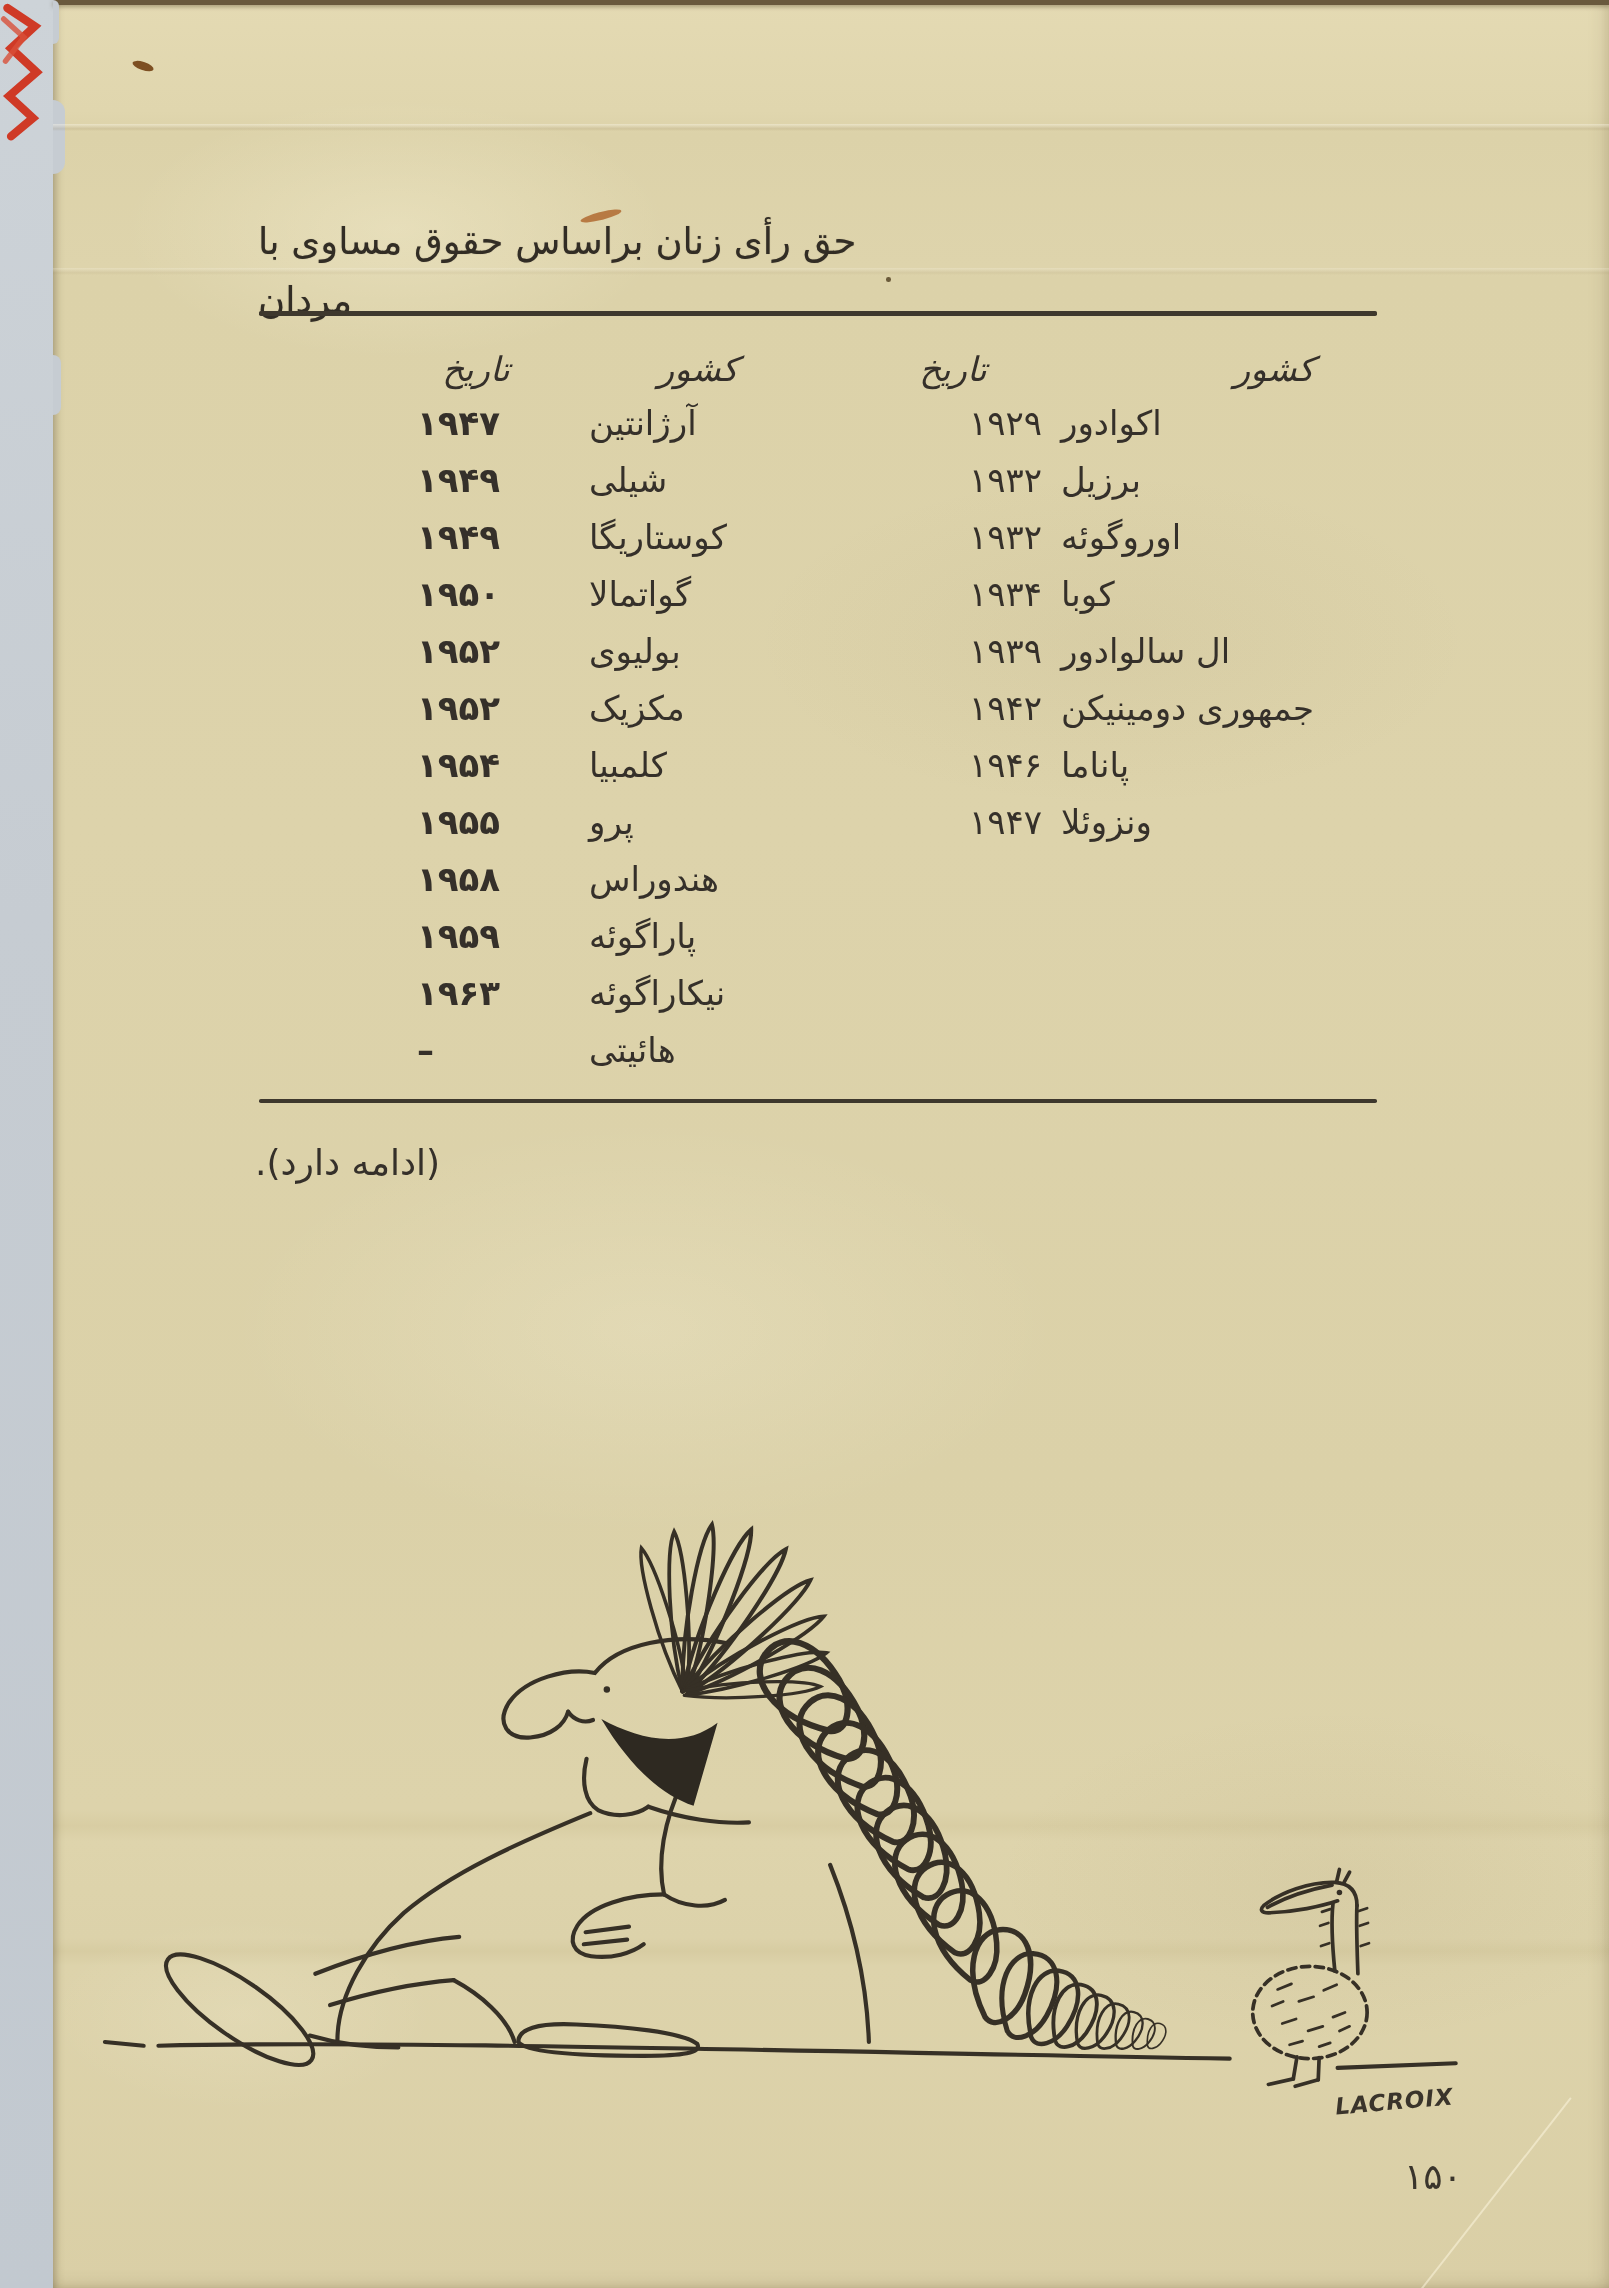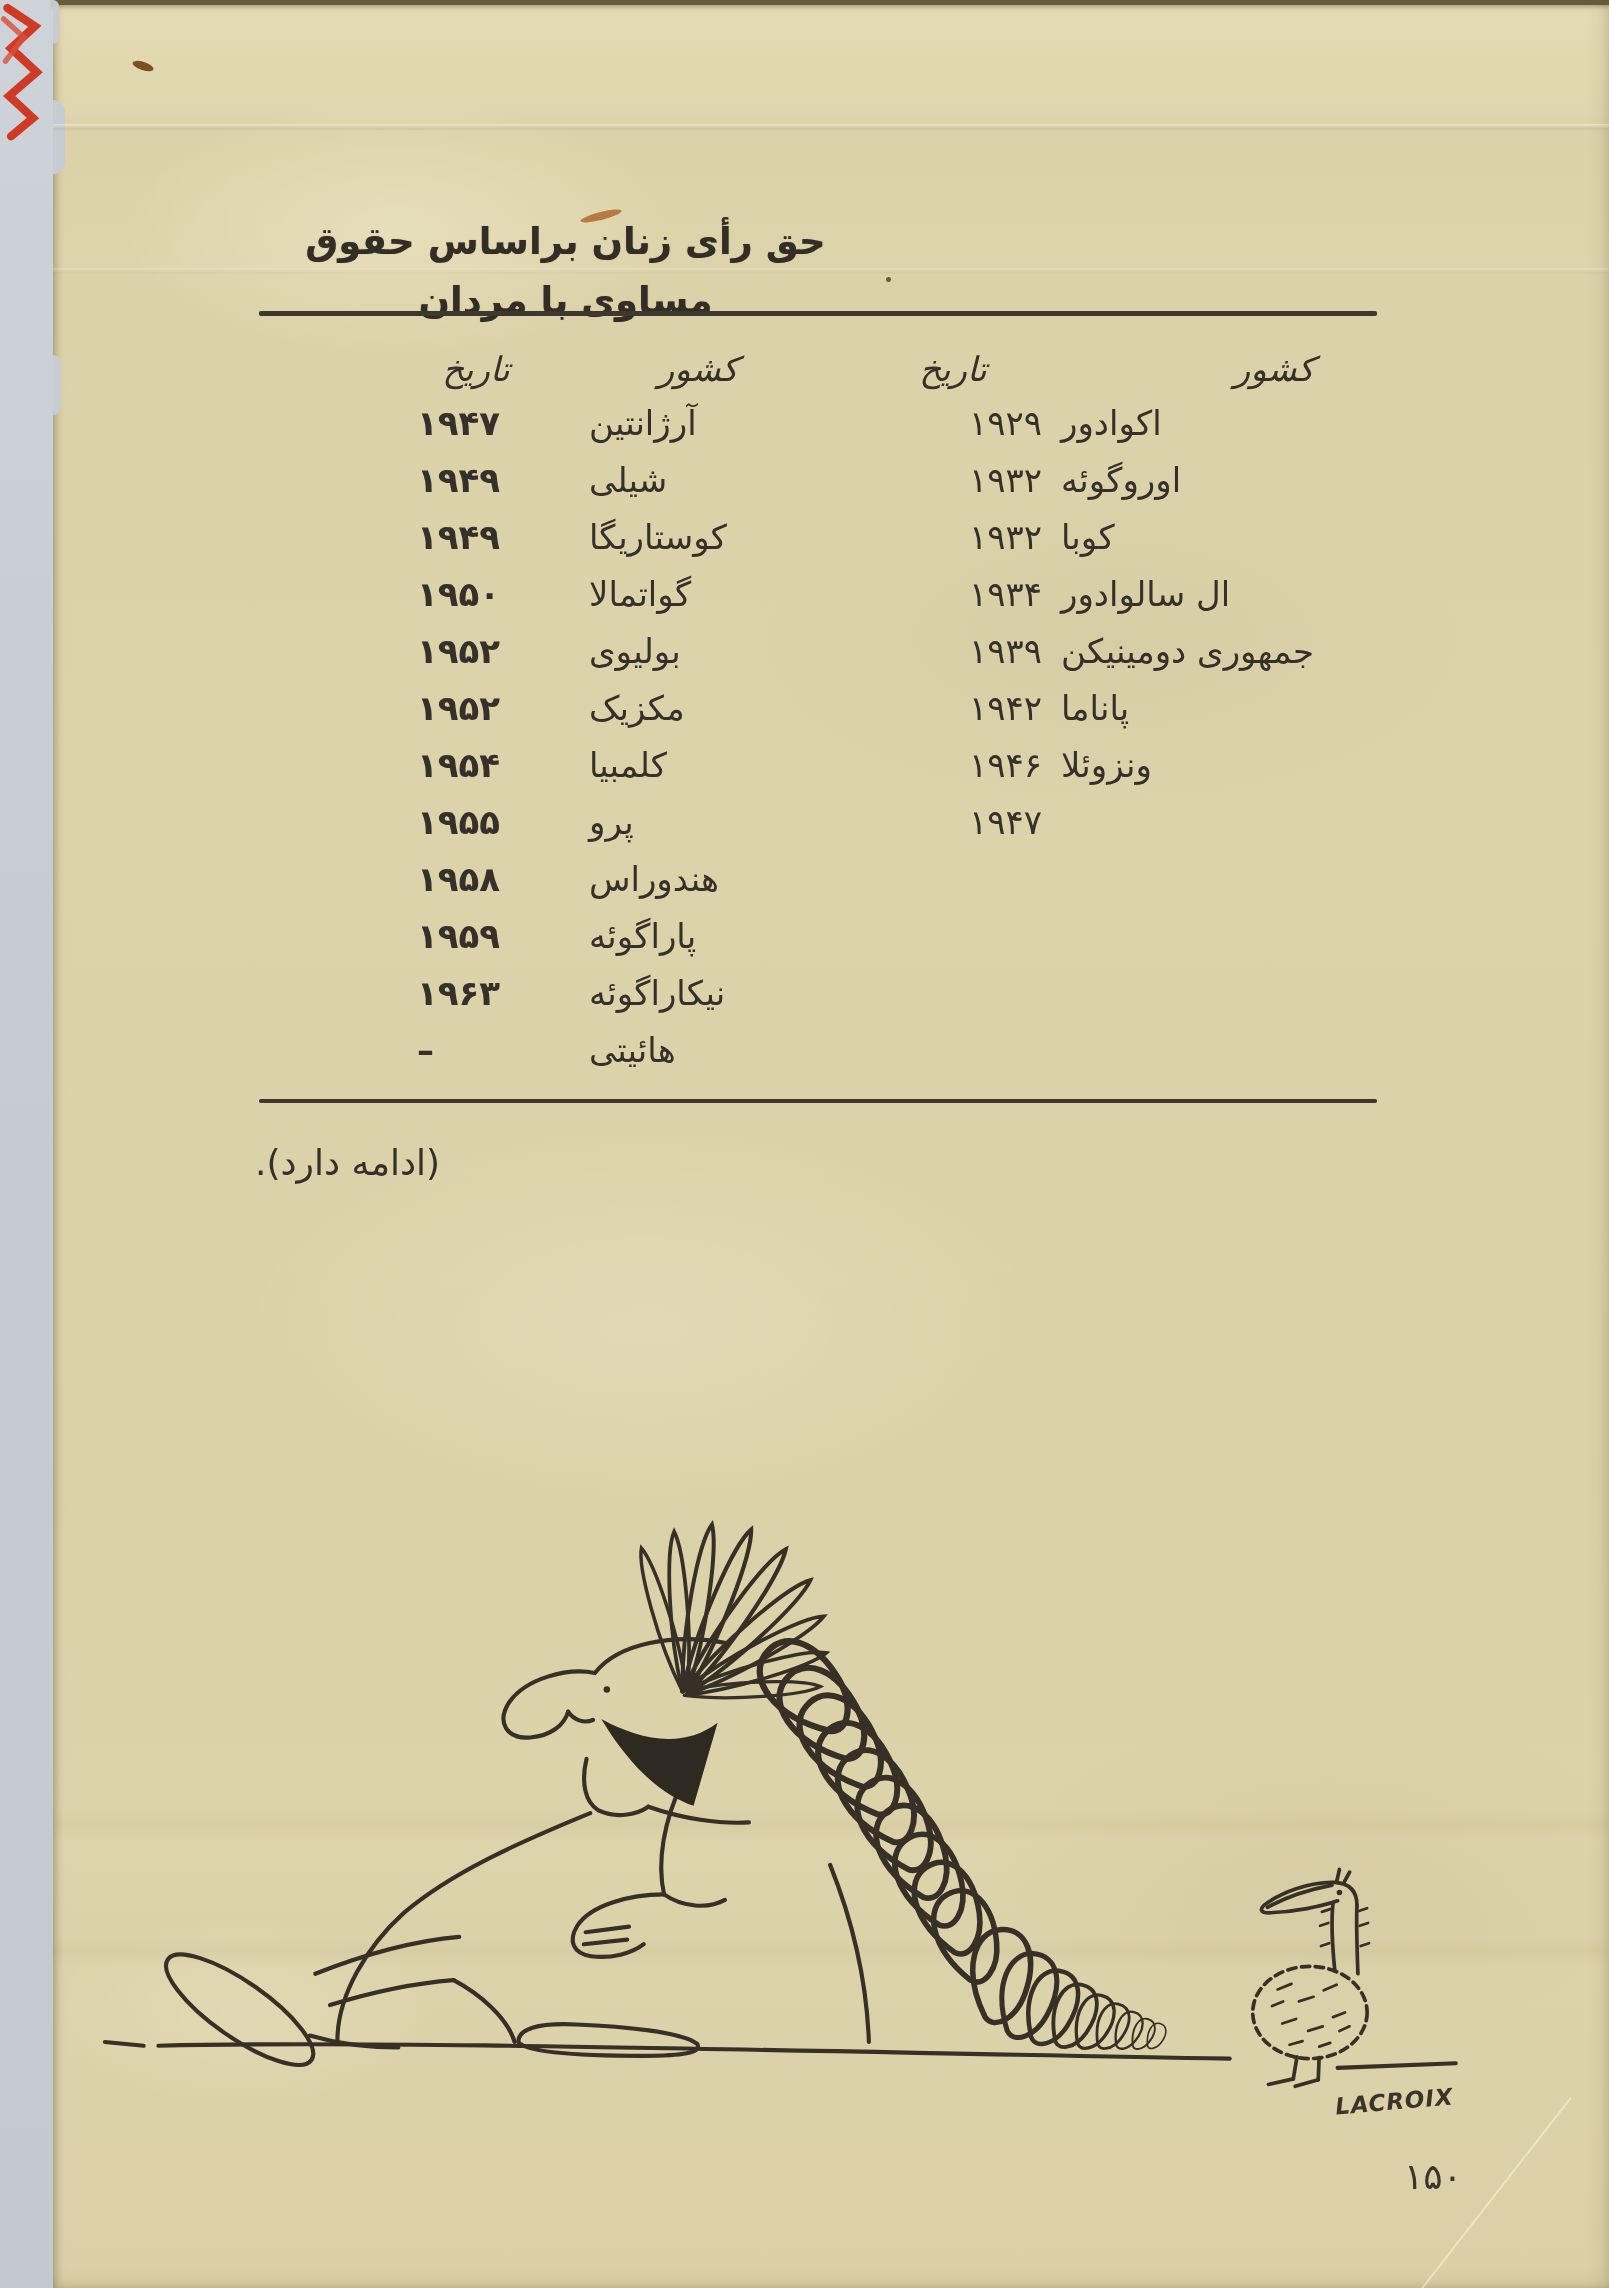--- a/index.html
+++ b/index.html
@@ -24,22 +24,22 @@
            radial-gradient(277px 138px at 12% 88%, rgba(255,250,230,.15), transparent 70%);}
   #top-edge{position:absolute;left:53px;top:0;width:1557px;height:4.6px;background:#69593d;
             box-shadow:0 1.8px 4.6px rgba(100,85,55,.5);}
   .notch{position:absolute;background:#c6ccd2;}
   .crease{position:absolute;left:53px;width:1557px;height:7.4px;
           background:linear-gradient(180deg,rgba(255,252,240,.4) 0,rgba(140,120,80,.16) 70%,rgba(255,255,255,0) 100%);}
   .speck{position:absolute;border-radius:50%;}
   .diag-crease{position:absolute;width:277px;height:1.8px;background:rgba(255,250,228,.5);transform:rotate(-52deg);}
   
   .fa{direction:rtl;}
-  #title{position:absolute;left:247px;top:212px;width:637px;height:59px;
-         font-size:37px;font-weight:bold;text-align:center;line-height:59px;color:#322d25;
+  #title{position:absolute;left:258px;top:212px;width:637px;height:59px;
+         font-size:37px;font-weight:normal;text-align:left;line-height:59px;color:#322d25;
          text-shadow:0 0 0.9px rgba(60,50,40,.45);}
   .rule{position:absolute;left:259px;width:1118px;background:#3e382d;border-radius:1.8px;}
   #rule-top{top:311px;height:4.6px;}
   #rule-bottom{top:1099px;height:3.7px;}
   .hdr{position:absolute;top:343px;height:52px;line-height:52px;font-size:34px;text-align:center;color:#35302a;font-style:italic;}
   #h-c1{left:1200px;width:148px;} #h-d1{left:879px;width:148px;}
   #h-c2{left:624px;width:148px;}  #h-d2{left:402px;width:148px;}
   .col{position:absolute;top:395px;font-size:34px;color:#35302a;}
   .col .cell{height:57px;line-height:57px;text-align:left;white-space:nowrap;}
   #col-c1{left:1061px;width:316px;}
@@ -85,20 +85,21 @@
   <div id="rule-top" class="rule"></div>
   <div id="rule-bottom" class="rule"></div>
 
   <div id="h-c1" class="hdr fa">کشور</div>
   <div id="h-d1" class="hdr fa">تاریخ</div>
   <div id="h-c2" class="hdr fa">کشور</div>
   <div id="h-d2" class="hdr fa">تاریخ</div>
 
   <div id="col-c1" class="col fa">
     <div class="cell">اکوادور</div>
+    <div class="cell">برزیل</div>
     <div class="cell">اوروگوئه</div>
     <div class="cell">کوبا</div>
     <div class="cell">ال سالوادور</div>
     <div class="cell">جمهوری دومینیکن</div>
     <div class="cell">پاناما</div>
     <div class="cell">ونزوئلا</div>
   </div>
 
   <div id="col-d1" class="col fa">
     <div class="cell">۱۹۲۹</div>

